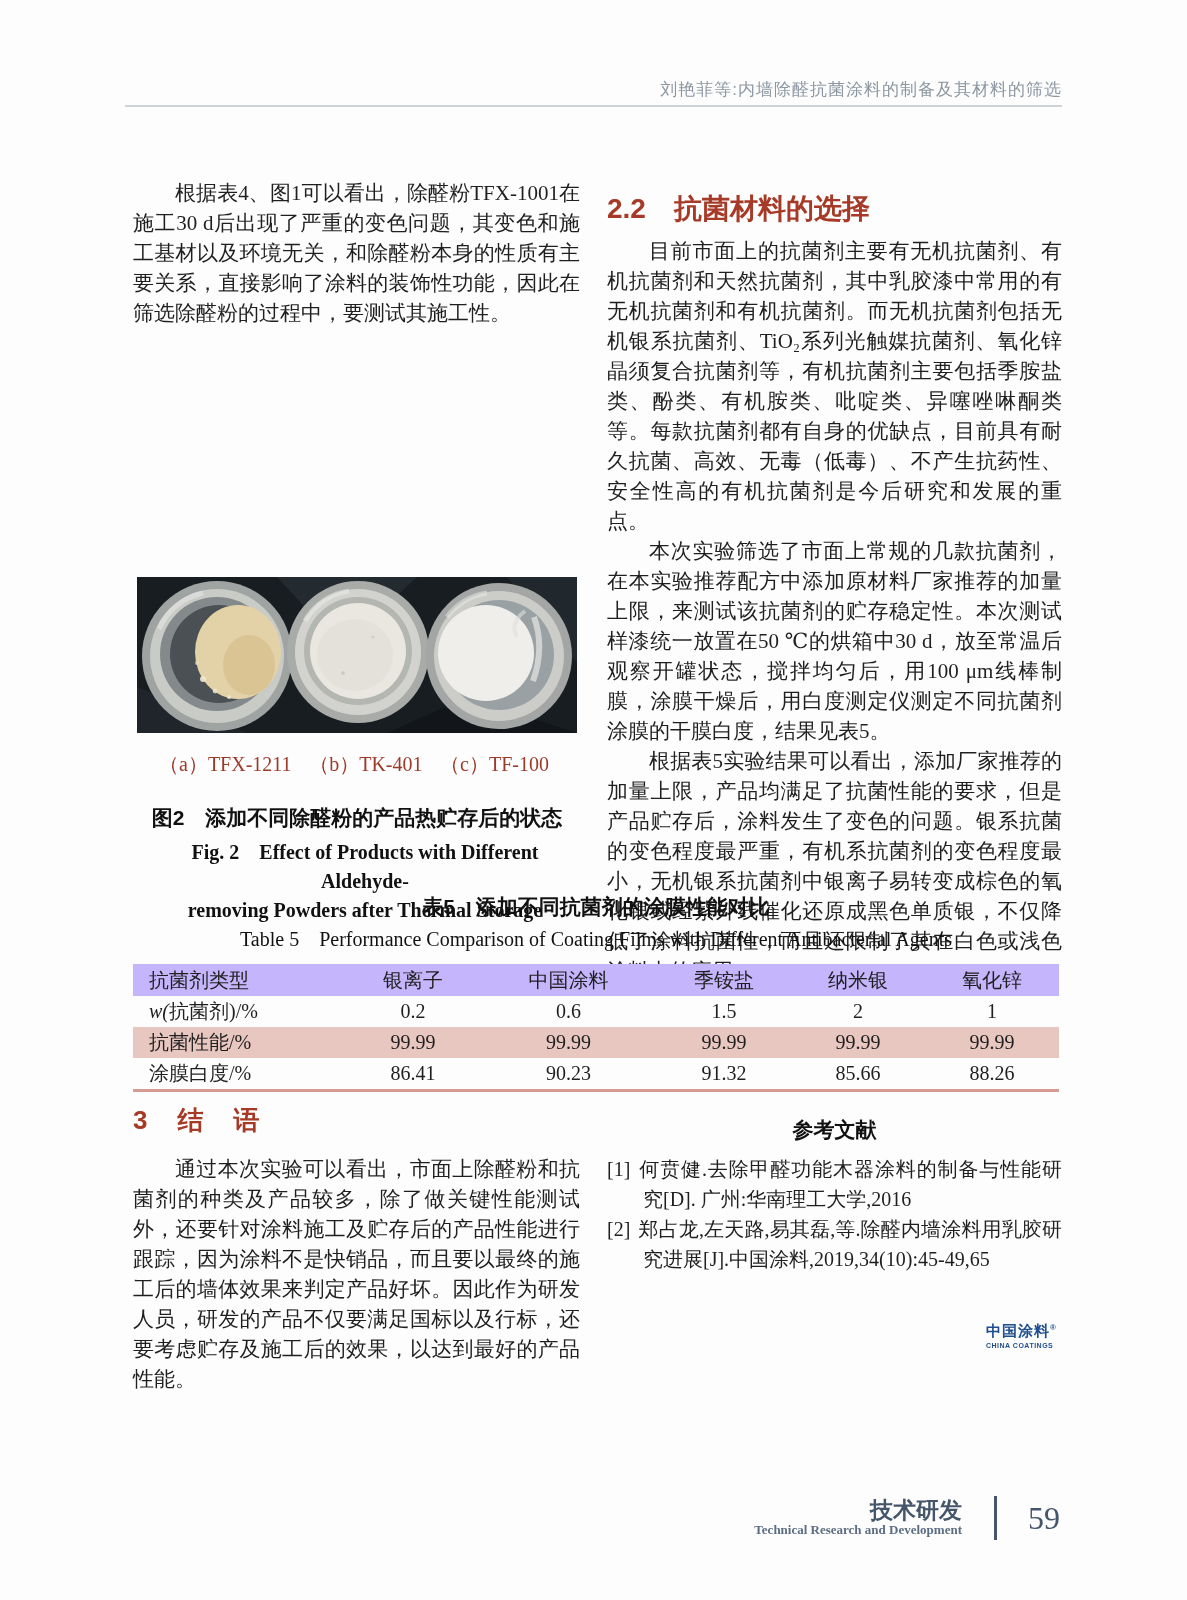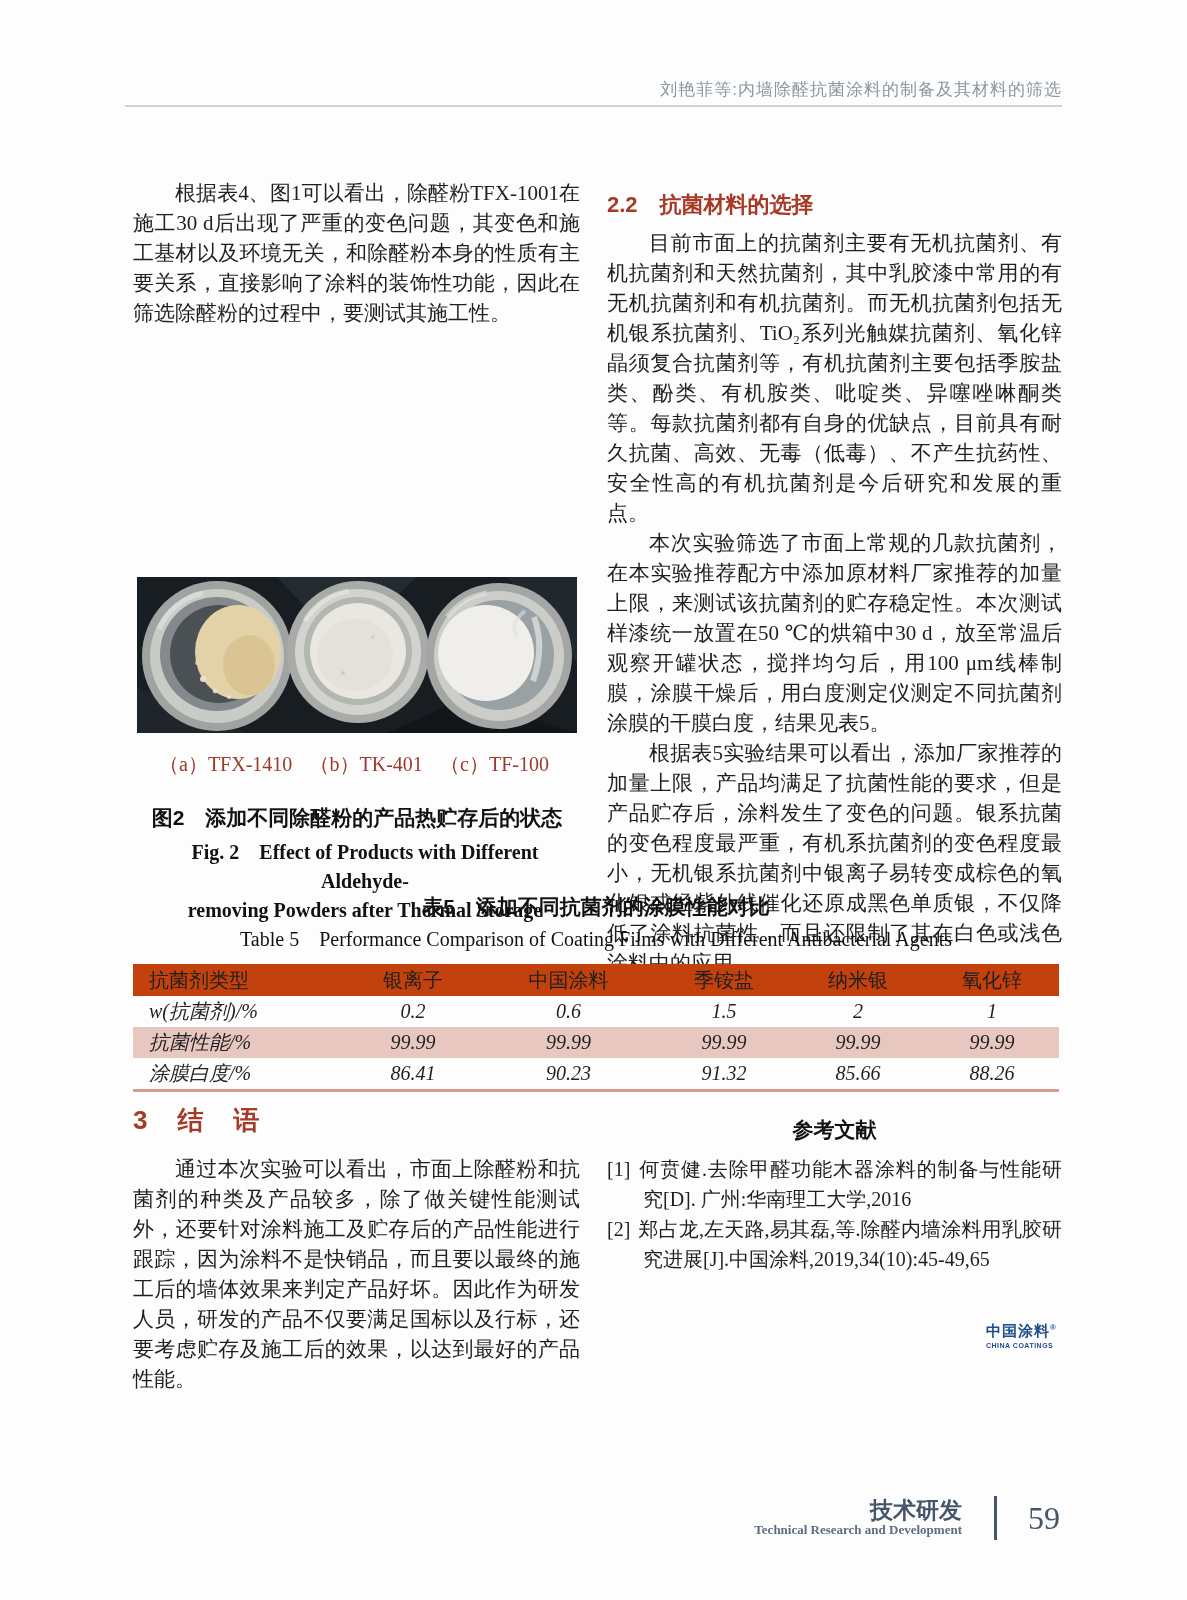--- a/index.html
+++ b/index.html
@@ -11,37 +11,37 @@
   
   .running-head{position:absolute;top:78px;right:125px;font-family:"Liberation Sans","DejaVu Sans",sans-serif;
     font-size:17px;color:#8c96a1;letter-spacing:1px;}
   .head-rule{position:absolute;top:105px;left:125px;width:937px;height:2px;background:#cdd2d6;}
   
   .col-left{position:absolute;left:133px;top:178px;width:447px;}
   .col-right{position:absolute;left:607px;top:190px;width:455px;}
   p.body-par{margin:0;font-size:21px;line-height:30px;text-align:justify;text-indent:2em;
     text-justify:inter-ideograph;}
   .sec-heading{font-family:"Liberation Sans","DejaVu Sans",sans-serif;font-weight:bold;
-    color:#a63a27;font-size:22px;margin:0 0 8px 0;}
+    color:#a63a27;font-size:28px;margin:0 0 8px 0;}
   
   .figure-block{position:absolute;left:137px;top:577px;width:440px;}
   .panel-labels{display:flex;justify-content:space-between;padding:0 28px 0 22px;margin-top:14px;
     color:#9c3a2a;font-size:20px;}
   .fig-caption-cn{margin-top:26px;text-align:center;font-family:"Liberation Sans","DejaVu Sans",sans-serif;
     font-weight:bold;font-size:21px;color:#111;}
   .fig-caption-en{margin-top:6px;text-align:center;font-weight:bold;font-size:20px;line-height:29px;color:#111;margin-left:16px;}
   
   .table-block{position:absolute;left:133px;top:893px;width:926px;}
   .tbl-title-cn{text-align:center;font-family:"Liberation Sans","DejaVu Sans",sans-serif;
     font-weight:bold;font-size:21px;color:#111;}
   .tbl-title-en{text-align:center;font-weight:normal;font-size:20px;margin-top:5px;color:#111;}
   table.perf{width:100%;border-collapse:collapse;margin-top:11px;font-size:20px;
     border-bottom:3px solid #d79b91;}
-  table.perf th{background:#c2410c;font-weight:normal;height:30px;text-align:center;}
-  table.perf td{height:29px;text-align:center;font-style:italic;}
+  table.perf th{background:#c4b5fd;font-weight:normal;height:30px;text-align:center;}
+  table.perf td{height:29px;text-align:center;}
   table.perf tr.alt td{background:#e8c7c0;}
   table.perf th:first-child,table.perf td:first-child{text-align:left;padding-left:16px;width:196px;}
   td.wlabel::first-letter{font-style:italic;}
   
   .conclusion-block{position:absolute;left:133px;top:1103px;width:447px;}
   .conclusion-heading{font-family:"Liberation Sans","DejaVu Sans",sans-serif;font-weight:bold;
     color:#a63a27;font-size:26px;margin:0 0 16px 0;letter-spacing:2px;}
   
   .refs-block{position:absolute;left:607px;top:1116px;width:455px;}
   .refs-heading{text-align:center;font-family:"Liberation Sans","DejaVu Sans",sans-serif;
@@ -107,21 +107,21 @@
       <circle cx="362" cy="79" r="73" fill="#a3a6a4"></circle>
       <circle cx="362" cy="79" r="65" fill="#ccцdc9" opacity="0"></circle>
       <circle cx="362" cy="79" r="65" fill="#cccdc9"></circle>
       <circle cx="362" cy="78" r="55" fill="#9aa1a5"></circle>
       <circle cx="349" cy="76" r="48" fill="#efeeea"></circle>
       <path d="M 397 40 Q 408 70 396 104" stroke="#e6e7e3" stroke-width="6" fill="none" opacity="0.7"></path>
       <path d="M 388 34 Q 372 46 380 60" stroke="#dfe0dc" stroke-width="4" fill="none" opacity="0.6"></path>
       <path d="M 310 40 A 62 62 0 0 1 350 16" stroke="#eaebe8" stroke-width="5" fill="none" opacity="0.5"></path>
     </svg>
     <div class="panel-labels">
-      <span>（a）TFX-1410</span>
+      <span>（a）TFX-1211</span>
       <span>（b）TK-401</span>
       <span>（c）TF-100</span>
     </div>
     <div class="fig-caption-cn">图2　添加不同除醛粉的产品热贮存后的状态</div>
     <div class="fig-caption-en">
       <div>Fig. 2　Effect of Products with Different Aldehyde-</div>
       <div>removing Powders after Thermal Storage</div>
     </div>
   </div>
 

